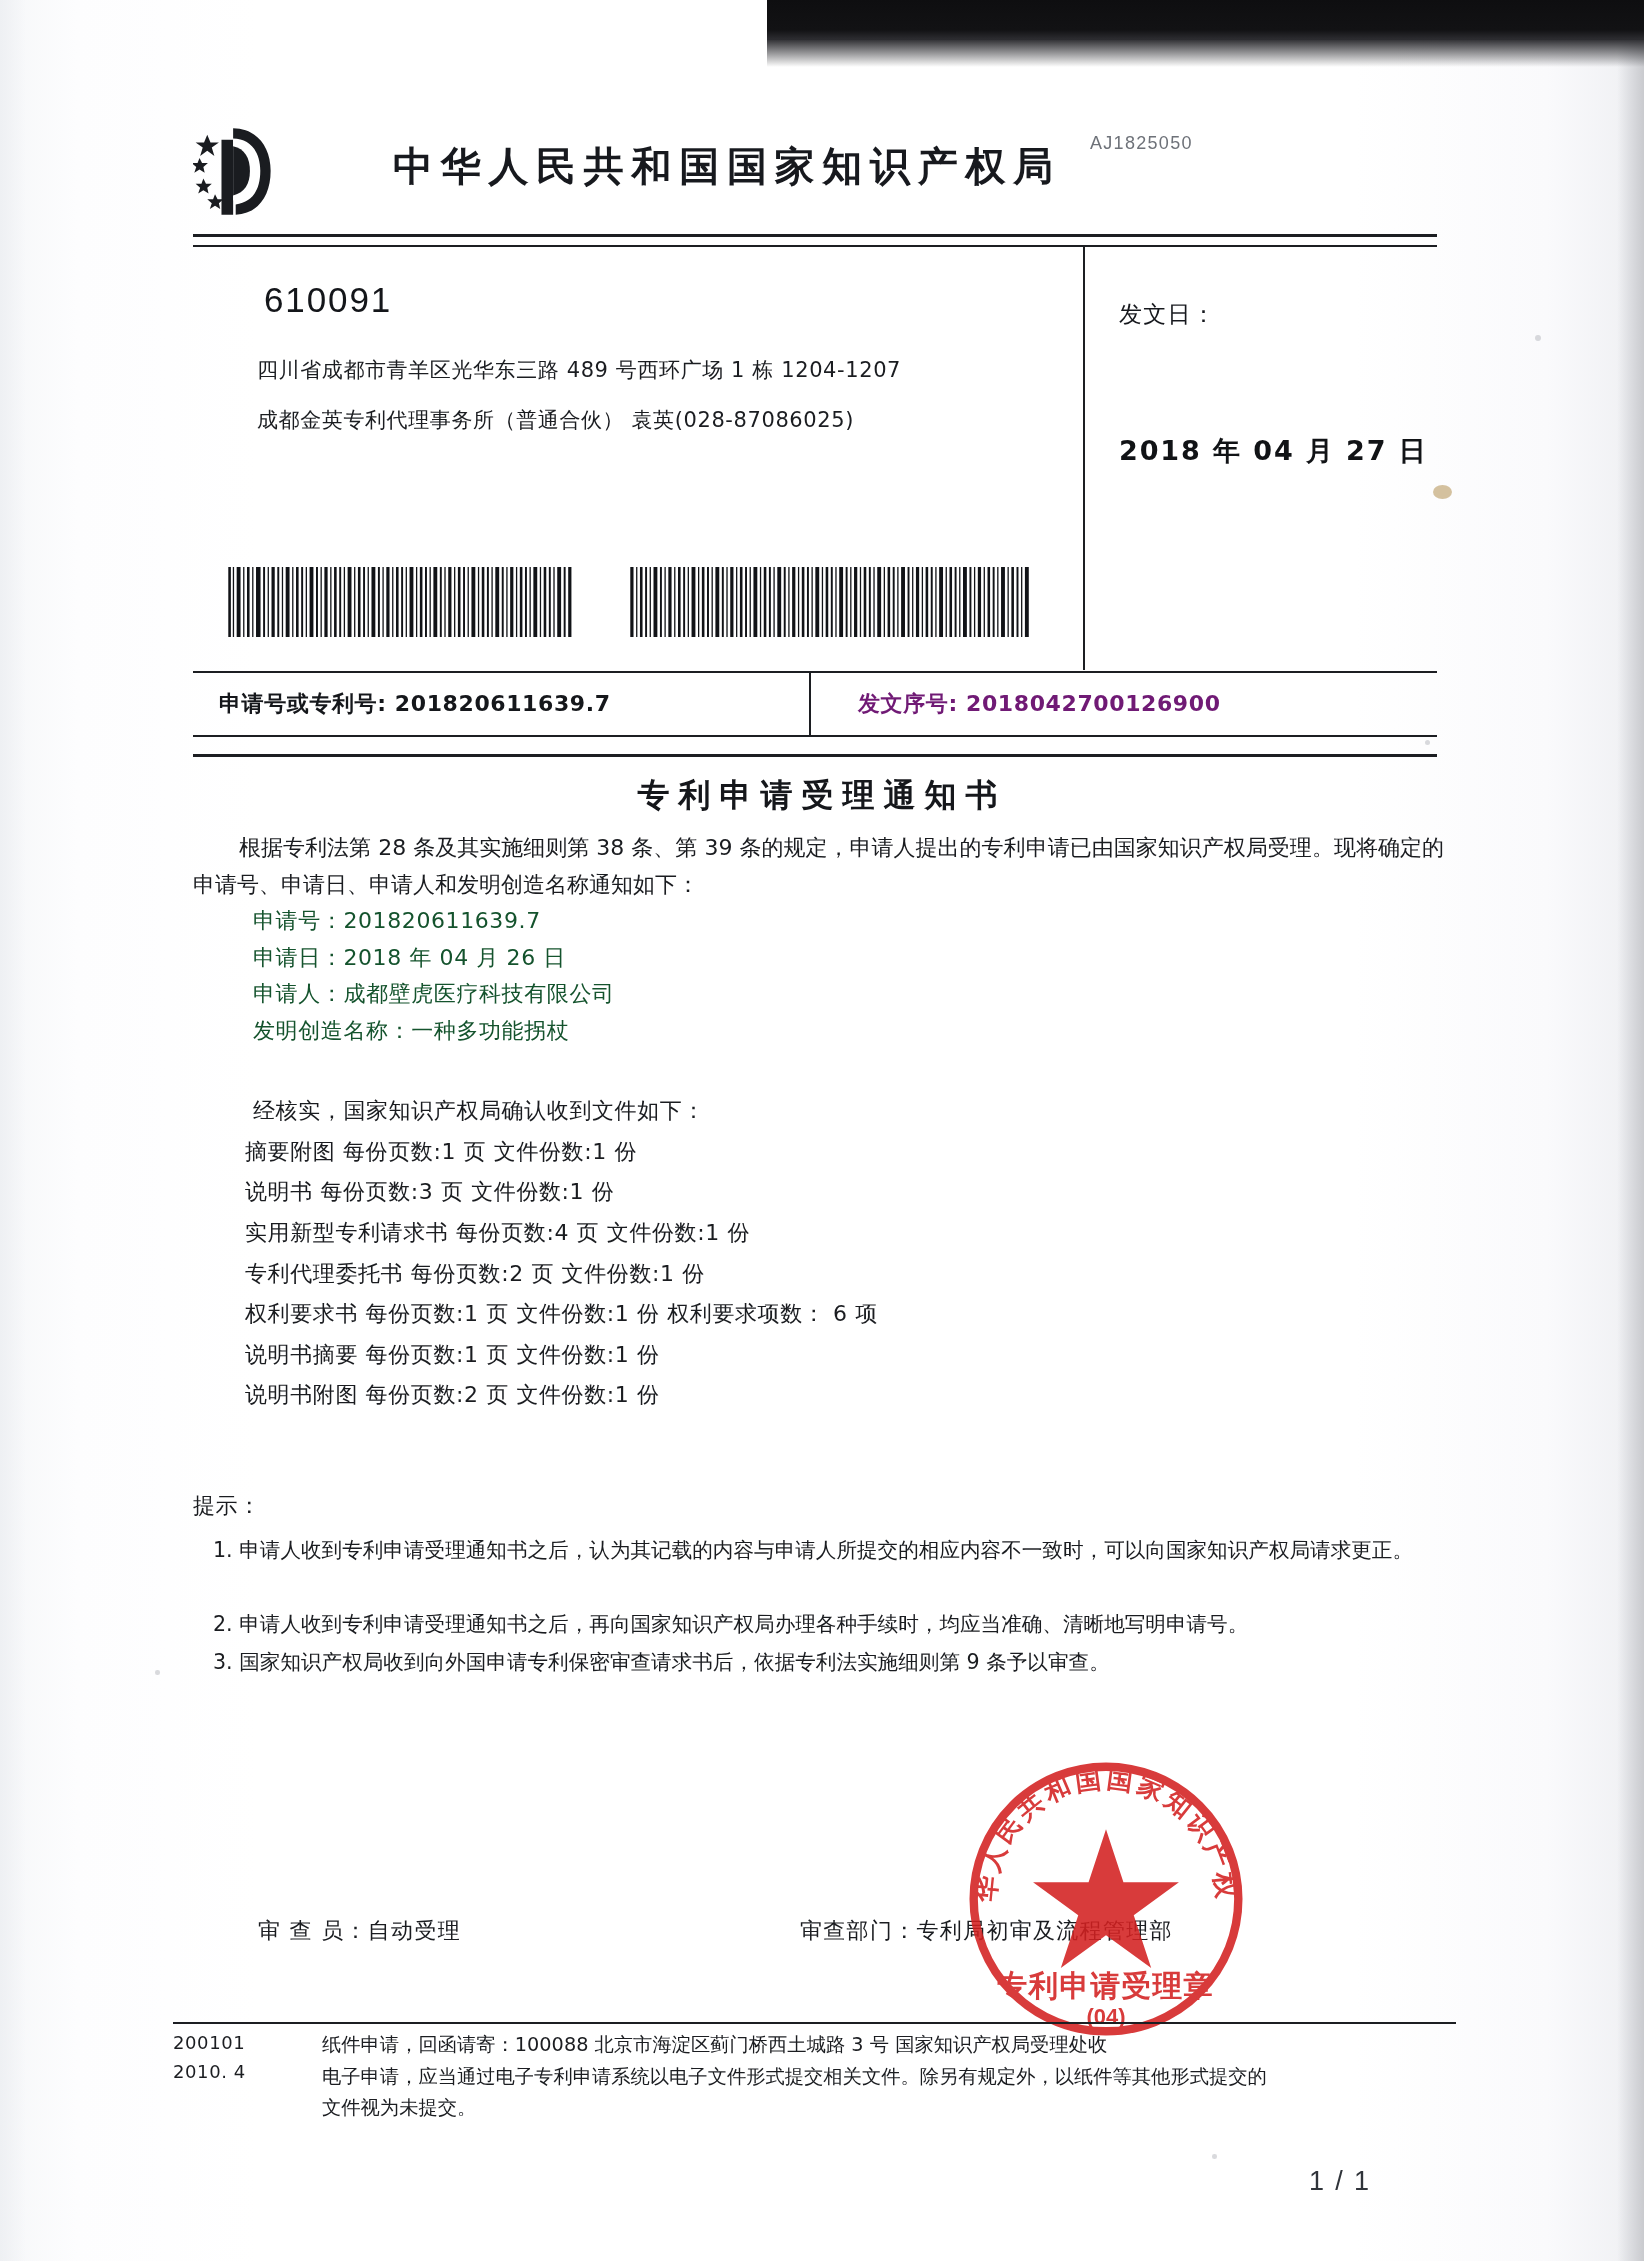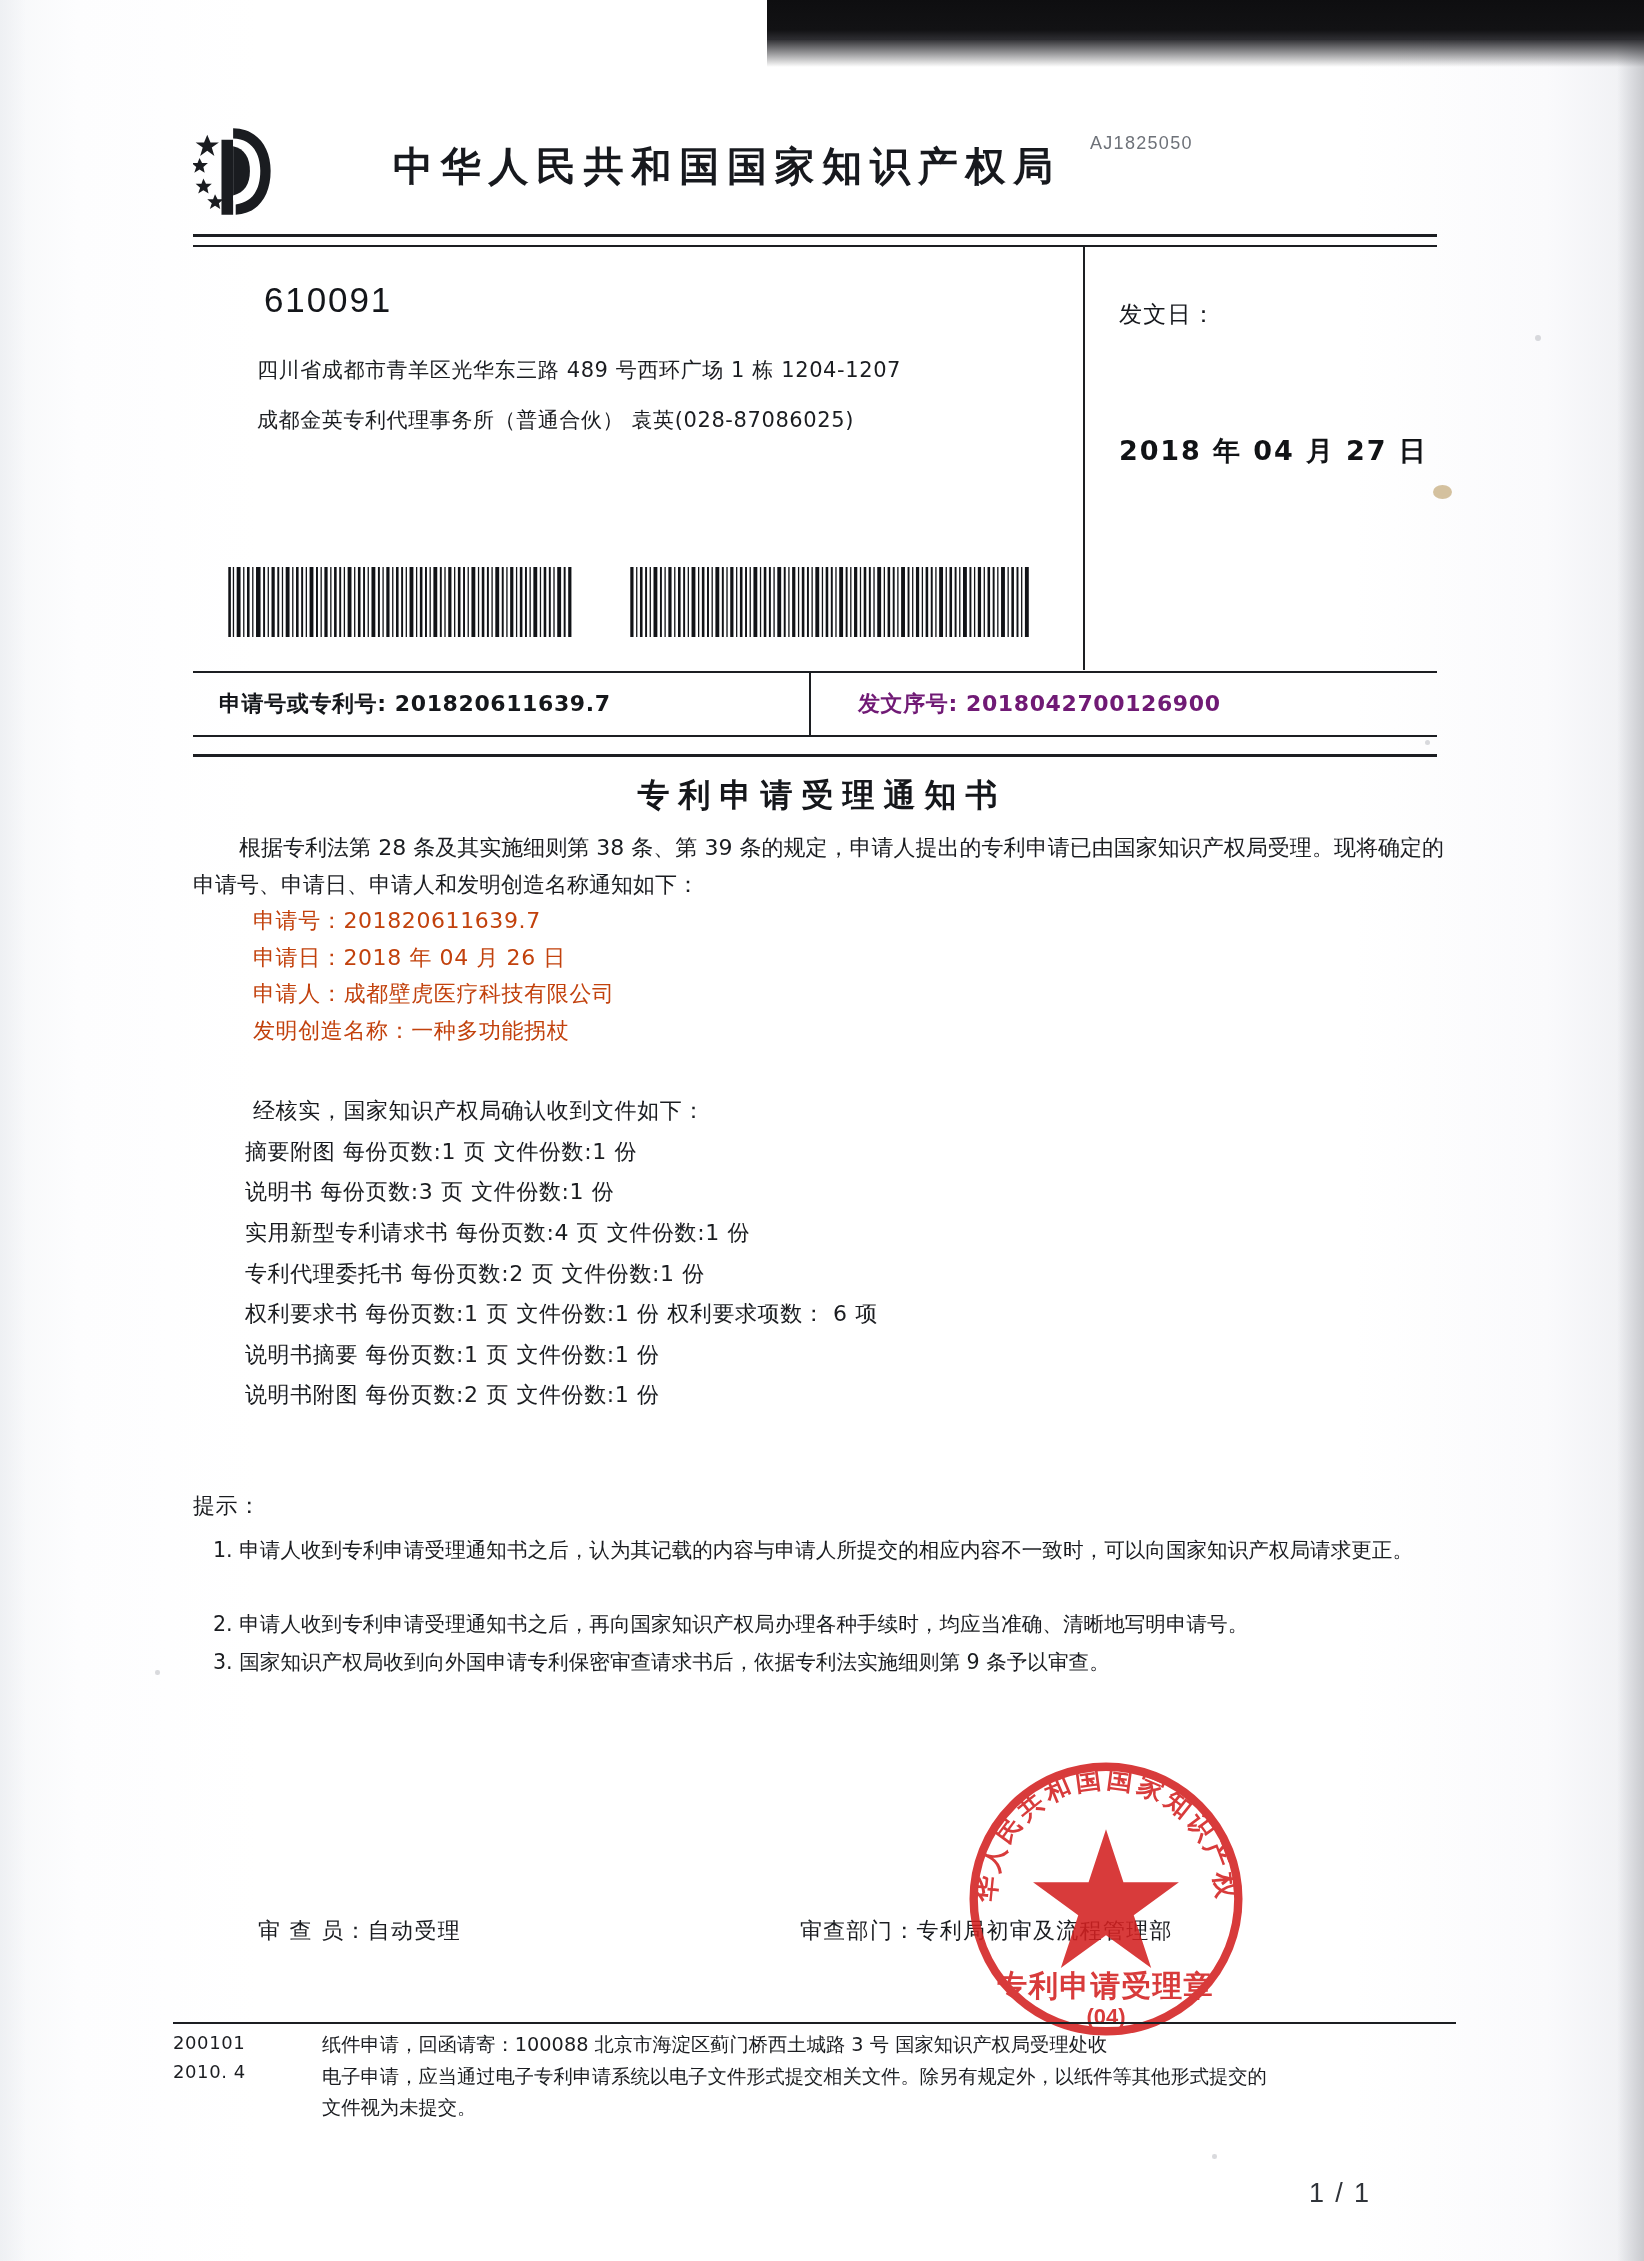--- a/index.html
+++ b/index.html
@@ -183,21 +183,21 @@
     line-height: 37px;
     text-indent: 46px;
     color: #1a1c20;
     text-align: justify;
   }
   .kv {
     position: absolute;
     left: 253px;
     font-size: 22px;
     letter-spacing: 0.6px;
-    color: #c2410c;
+    color: #14532d;
     white-space: nowrap;
   }
   .k1 { top: 906px; }
   .k2 { top: 943px; }
   .k3 { top: 979px; }
   .k4 { top: 1016px; }
 
   .confirm-line {
     position: absolute;
     left: 253px; top: 1096px;
@@ -290,21 +290,20 @@
   .f1 { top: 2030px; }
   .f2 { top: 2062px; }
   .f3 { top: 2093px; }
   .pageno {
     position: absolute;
     left: 1309px; top: 2166px;
     font-family: "Liberation Sans", sans-serif;
     font-size: 27px;
     color: #30343a;
     letter-spacing: 1.9px;
-    margin-top: 12px;
   }
   .speck {
     position: absolute;
     background: #b9bcc1;
     border-radius: 50%;
     opacity: .55;
   }
 </style>
 </head>
 <body>

